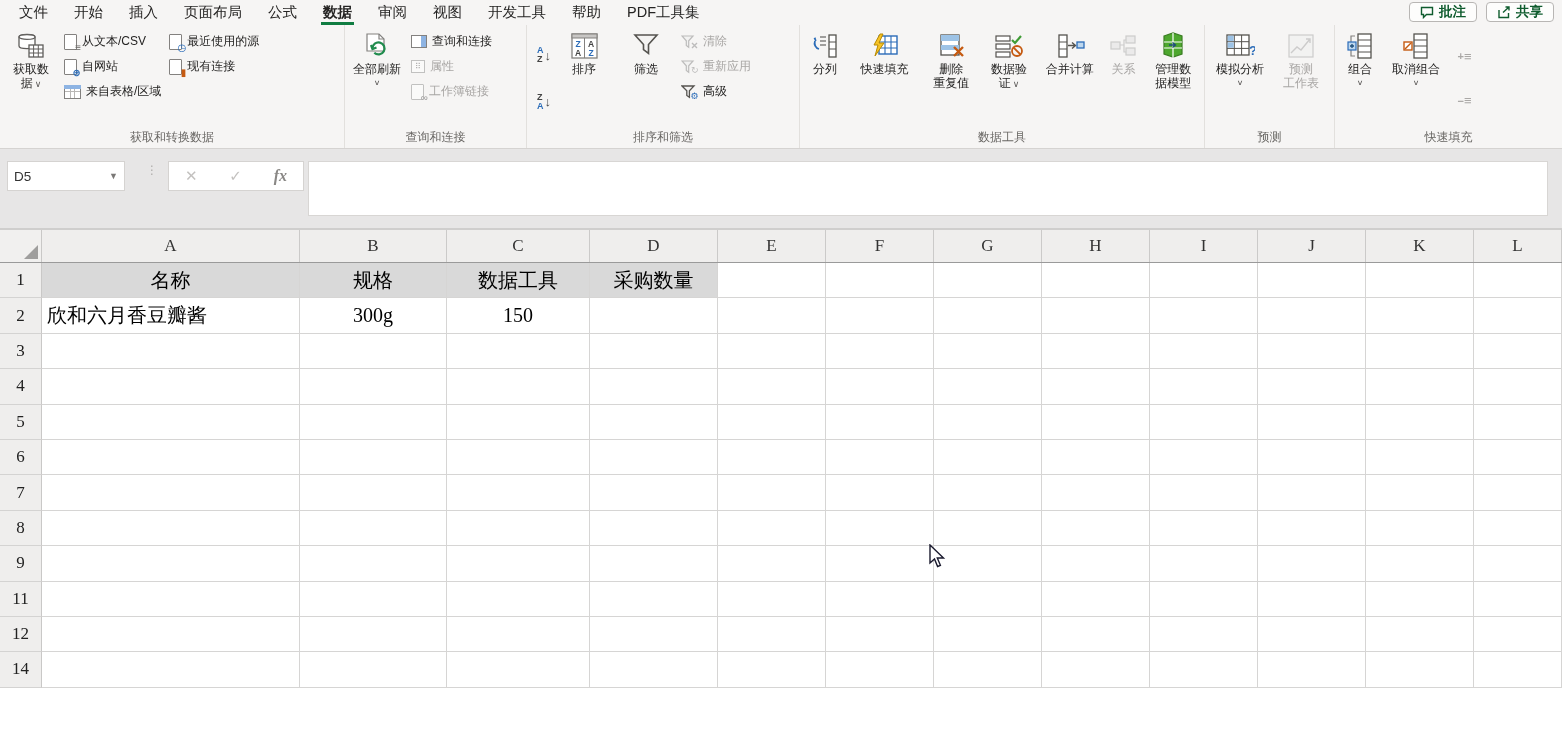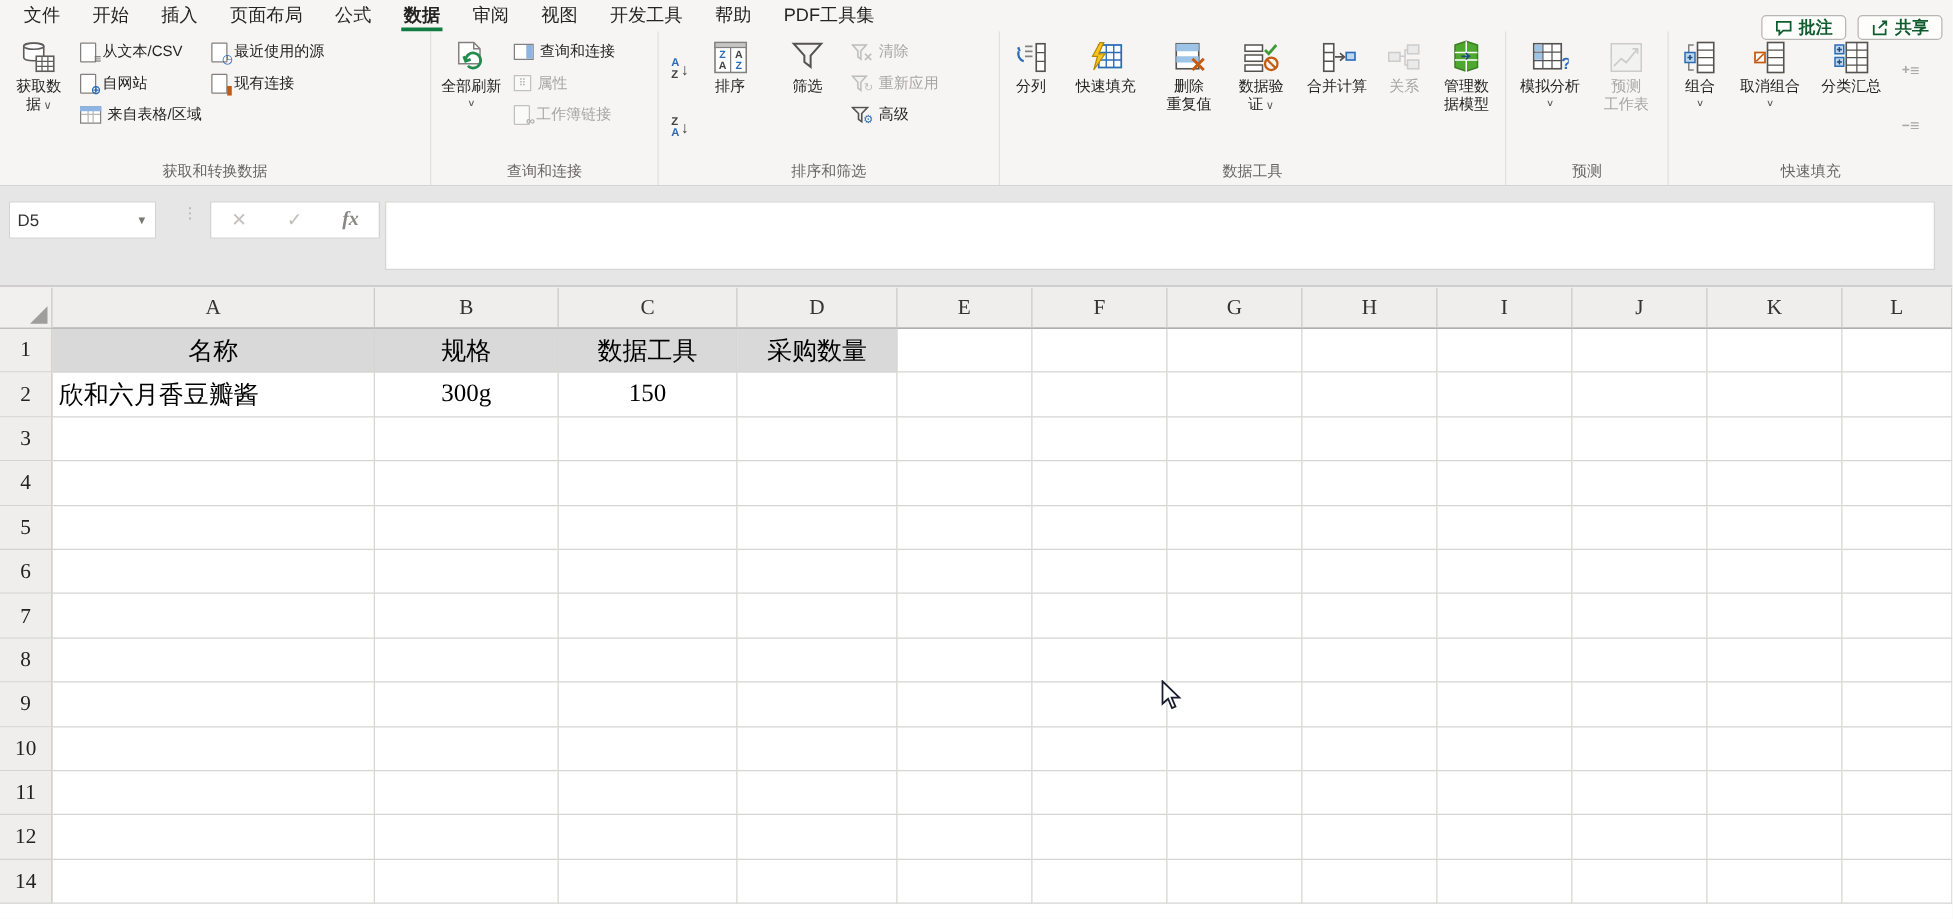--- a/index.html
+++ b/index.html
@@ -5,21 +5,21 @@
   * { margin:0; padding:0; box-sizing:border-box; }
   html,body { width:1562px; height:735px; overflow:hidden; }
   body { font-family:"Liberation Sans","DejaVu Sans",sans-serif; background:#f6f5f4; }
   .app { position:relative; width:1562px; height:735px; }
 
   
   .tabbar { height:25px; background:#f6f5f4; display:flex; align-items:stretch; padding-left:6px; position:relative; }
   .tab { padding:0 13px; font-size:14.5px; display:flex; align-items:center; color:#252423; position:relative; cursor:default; }
   .tab.active { font-weight:bold; }
   .tab.active::after { content:''; position:absolute; left:11px; right:11px; bottom:0; height:3px; background:#107c41; }
-  .tab-right { position:absolute; right:8px; top:12px; display:flex; gap:9px; }
+  .tab-right { position:absolute; right:8px; top:2px; display:flex; gap:9px; }
   .pillbtn { display:flex; align-items:center; gap:5px; border:1px solid #b8b6b4; border-radius:4px; background:#fdfdfc; padding:0 10px; font-size:13.5px; color:#0f5c2e; font-weight:bold; height:20px; }
   .pillbtn svg { display:block; }
 
   
   .ribbon { display:flex; height:124px; background:#f6f5f4; border-bottom:1px solid #d5d3d1; }
   .rgroup { display:flex; flex-direction:column; border-right:1px solid #e2e0dd; flex:none; }
   .rg-content { flex:1; display:flex; align-items:stretch; padding:3px 2px 0 2px; }
   .rg-label { height:19px; font-size:12px; color:#696764; text-align:center; line-height:16px; position:relative; white-space:nowrap; }
   .bigbtn { display:flex; flex-direction:column; align-items:center; padding:2px 2px 0 2px; font-size:12px; color:#252423; text-align:center; line-height:14px; border-radius:2px; }
   .bigbtn .icwrap { height:32px; display:flex; align-items:center; justify-content:center; }
@@ -409,33 +409,20 @@
             <svg width="28" height="28" viewBox="0 0 28 28">
               <rect x="12" y="2" width="13" height="24" fill="#fff" stroke="#55534f" stroke-width="1.3"></rect>
               <path d="M12 8 h13 M12 14 h13 M12 20 h13" stroke="#55534f" stroke-width="1"></path>
               <rect x="2" y="10" width="8" height="8" fill="#fff" stroke="#c55a11" stroke-width="1.4"></rect>
               <path d="M3 17 l6-6" stroke="#c55a11" stroke-width="1.4"></path>
             </svg>
           </div>
           <div class="lbl">取消组合</div>
           <div class="caret">∨</div>
         </div>
-        <div class="bigbtn" style="width:64px">
-          <div class="icwrap">
-            <svg width="30" height="28" viewBox="0 0 30 28">
-              <rect x="11" y="2" width="17" height="24" fill="#fff" stroke="#55534f" stroke-width="1.3"></rect>
-              <path d="M11 8 h17 M11 14 h17 M11 20 h17 M19.5 2 v24" stroke="#55534f" stroke-width="1"></path>
-              <rect x="2" y="4" width="7" height="7" fill="#bdd7ee" stroke="#2b6cb8" stroke-width="1.2"></rect>
-              <path d="M5.5 5.5 v4 M3.5 7.5 h4" stroke="#1f4e79" stroke-width="1.2"></path>
-              <rect x="2" y="14" width="7" height="7" fill="#bdd7ee" stroke="#2b6cb8" stroke-width="1.2"></rect>
-              <path d="M5.5 15.5 v4 M3.5 17.5 h4" stroke="#1f4e79" stroke-width="1.2"></path>
-            </svg>
-          </div>
-          <div class="lbl">分类汇总</div>
-        </div>
         <div class="smallcol" style="justify-content:space-around;padding:6px 0">
           <div class="minibtn disabled">
             <span class="ic" style="color:#aaa8a6;font-size:11px;font-weight:bold">+<span style="font-size:13px;letter-spacing:-1px">≡</span></span>
           </div>
           <div class="minibtn disabled">
             <span class="ic" style="color:#aaa8a6;font-size:11px;font-weight:bold">−<span style="font-size:13px;letter-spacing:-1px">≡</span></span>
           </div>
         </div>
       </div>
       <div class="rg-label">快速填充</div>
@@ -608,35 +595,20 @@
           <div class="cell" style="width: 108px;"></div>
           <div class="cell" style="width: 108px;"></div>
           <div class="cell" style="width: 108px;"></div>
           <div class="cell" style="width: 108px;"></div>
           <div class="cell" style="width: 108px;"></div>
           <div class="cell" style="width: 108px;"></div>
           <div class="cell" style="width: 108px;"></div>
           <div class="cell" style="width: 88px;"></div>
         </div>
         <div class="row">
-          <div class="rh">10</div>
-          <div class="cell" style="width: 258px;"></div>
-          <div class="cell" style="width: 147px;"></div>
-          <div class="cell" style="width: 143px;"></div>
-          <div class="cell" style="width: 128px;"></div>
-          <div class="cell" style="width: 108px;"></div>
-          <div class="cell" style="width: 108px;"></div>
-          <div class="cell" style="width: 108px;"></div>
-          <div class="cell" style="width: 108px;"></div>
-          <div class="cell" style="width: 108px;"></div>
-          <div class="cell" style="width: 108px;"></div>
-          <div class="cell" style="width: 108px;"></div>
-          <div class="cell" style="width: 88px;"></div>
-        </div>
-        <div class="row">
           <div class="rh">11</div>
           <div class="cell" style="width: 258px;"></div>
           <div class="cell" style="width: 147px;"></div>
           <div class="cell" style="width: 143px;"></div>
           <div class="cell" style="width: 128px;"></div>
           <div class="cell" style="width: 108px;"></div>
           <div class="cell" style="width: 108px;"></div>
           <div class="cell" style="width: 108px;"></div>
           <div class="cell" style="width: 108px;"></div>
           <div class="cell" style="width: 108px;"></div>

